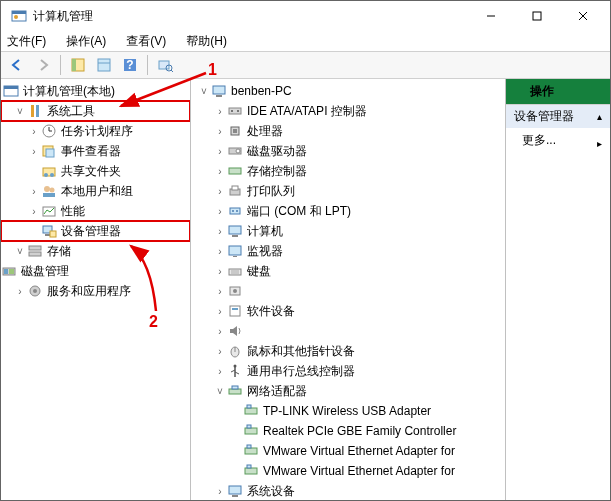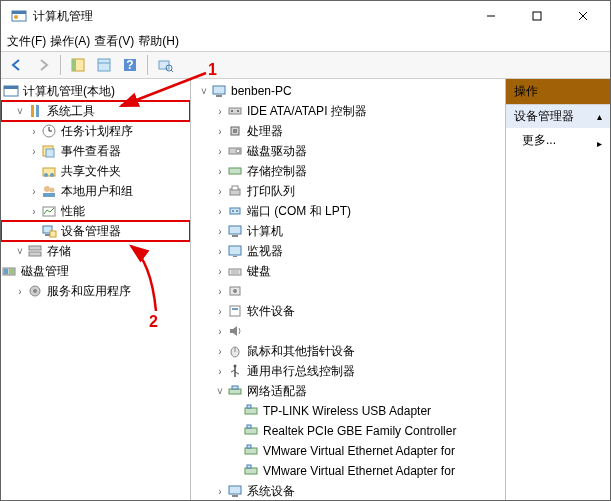--- a/index.html
+++ b/index.html
@@ -2,30 +2,30 @@
 <html><head>
 <meta charset="utf-8">
 <style>
 * { box-sizing: border-box; margin: 0; padding: 0; font-family: "Microsoft YaHei", "Segoe UI", sans-serif; font-size: 12px; }
 body { background: #fff; width: 611px; height: 501px; overflow: hidden; border: 1px solid #646464; position: relative; }
 .titlebar { height: 30px; display: flex; align-items: center; padding: 0 4px; }
 .titlebar-icon { width: 16px; height: 16px; margin: 0 6px; }
 .titlebar-title { flex: 1; font-size: 12px; }
 .titlebar-btns { display: flex; }
 .titlebar-btn { width: 46px; height: 30px; display: flex; align-items: center; justify-content: center; }
-.menubar { height: 20px; display: flex; align-items: center; padding: 0 6px; gap: 4px; }
+.menubar { height: 20px; display: flex; align-items: center; padding: 0 6px; gap: 20px; }
 .menubar span { font-size: 12px; }
 .toolbar { height: 28px; border-top: 1px solid #d0d0d0; border-bottom: 1px solid #d0d0d0; background: #f7f7f7; display: flex; align-items: center; padding: 0 4px; gap: 2px; }
 .tbtn { width: 24px; height: 22px; display: flex; align-items: center; justify-content: center; border: 1px solid transparent; }
 .tdiv { width: 1px; height: 20px; background: #c0c0c0; margin: 0 3px; }
 .content { display: flex; height: calc(100% - 78px); }
 .left-pane { width: 190px; border-right: 1px solid #c0c0c0; overflow: auto; padding: 2px 0; position: relative; }
 .mid-pane { flex: 1; overflow: auto; padding: 2px 0; }
 .right-pane { width: 105px; border-left: 1px solid #c0c0c0; background: #fff; }
-.right-head { background: #a16207; padding: 4px 8px; font-weight: normal; border-bottom: 1px solid #d0d0d0; }
+.right-head { background: #15803d; padding: 4px 24px; font-weight: bold; border-bottom: 1px solid #d0d0d0; }
 .right-sub { background: #e4ecf7; padding: 3px 8px; display: flex; align-items: center; justify-content: space-between; }
 .right-more { padding: 4px 8px 4px 16px; display: flex; align-items: flex-end; justify-content: space-between; }
 
 .tree-row { display: flex; align-items: center; height: 20px; white-space: nowrap; }
 .chev { width: 14px; display: inline-flex; justify-content: center; font-size: 10px; color: #666; cursor: pointer; }
 .ic { width: 16px; height: 16px; margin-right: 4px; display: inline-flex; align-items: center; justify-content: center; flex-shrink: 0; }
 .lbl { font-size: 12px; }
 
 .hl-red { outline: 2px solid #e00000; outline-offset: -1px; }
 

